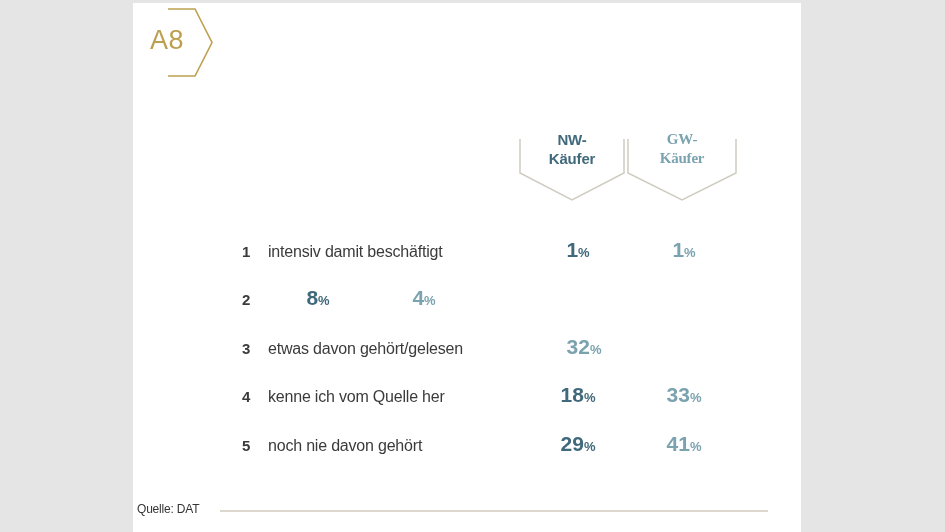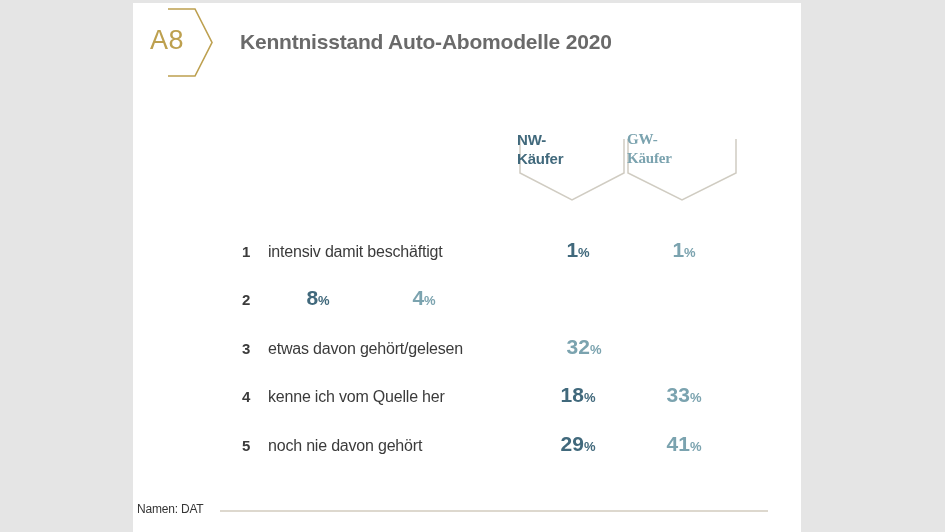--- a/index.html
+++ b/index.html
@@ -21,21 +21,21 @@
     position: absolute; left: 7px; top: 22px;
     font-size: 27px; color: #bda04f; letter-spacing: 0.5px;
   }
   .page-title {
     position: absolute; left: 107px; top: 27px;
     font-size: 21px; font-weight: bold; color: #6a6a6a;
     letter-spacing: -0.2px;
   }
   .col-head {
     position: absolute; top: 127px; width: 110px;
-    text-align: left; font-weight: bold; font-size: 15px; line-height: 19px;
+    text-align: center; font-weight: bold; font-size: 15px; line-height: 19px;
     letter-spacing: -0.2px;
   }
   .col-head.nw { left: 384px; color: #41697c; }
   .col-head.gw { left: 494px; color: #7ba3af; font-family: Liberation Serif, serif; }
   .brackets { position: absolute; left: 380px; top: 133px; }
   .row {
     position: absolute; left: 0; width: 668px;
     display: flex; align-items: baseline;
   }
   .row > span { line-height: 26px; display: block; }
@@ -66,21 +66,20 @@
 <div class="stage">
   <div class="card">
 
     <div class="badge">
       <svg width="90" height="80" viewBox="0 0 90 80">
         <path d="M 25 6 H 52 L 69 39.5 L 52 73 H 25" fill="none" stroke="#bda04f" stroke-width="1.6"></path>
       </svg>
       <div class="badge-label">A8</div>
     </div>
 
-    <div class="page-title">Kenntnisstand Auto-Abomodelle 2020</div>
 
     <svg class="brackets" width="230" height="70" viewBox="0 0 230 70">
       <path d="M 7 3 V 37 L 59 64 L 111 37 V 3" fill="none" stroke="#d0ccc2" stroke-width="1.5"></path>
       <path d="M 115 3 V 37 L 169 64 L 223 37 V 3" fill="none" stroke="#d0ccc2" stroke-width="1.5"></path>
     </svg>
 
     <div class="col-head nw">
       <div>NW-</div>
       <div>Käufer</div>
     </div>
@@ -115,17 +114,17 @@
       <span class="val gw"><span>33</span><span class="pct">%</span></span>
     </div>
 
     <div class="row" style="top:428px">
       <span class="row-num">5</span>
       <span class="row-label">noch nie davon gehört</span>
       <span class="val nw"><span>29</span><span class="pct">%</span></span>
       <span class="val gw"><span>41</span><span class="pct">%</span></span>
     </div>
 
-    <div class="source-label">Namen: DAT</div>
+    <div class="source-label">Quelle: DAT</div>
     <div class="source-line"></div>
 
   </div>
 </div>
 
 </body></html>

